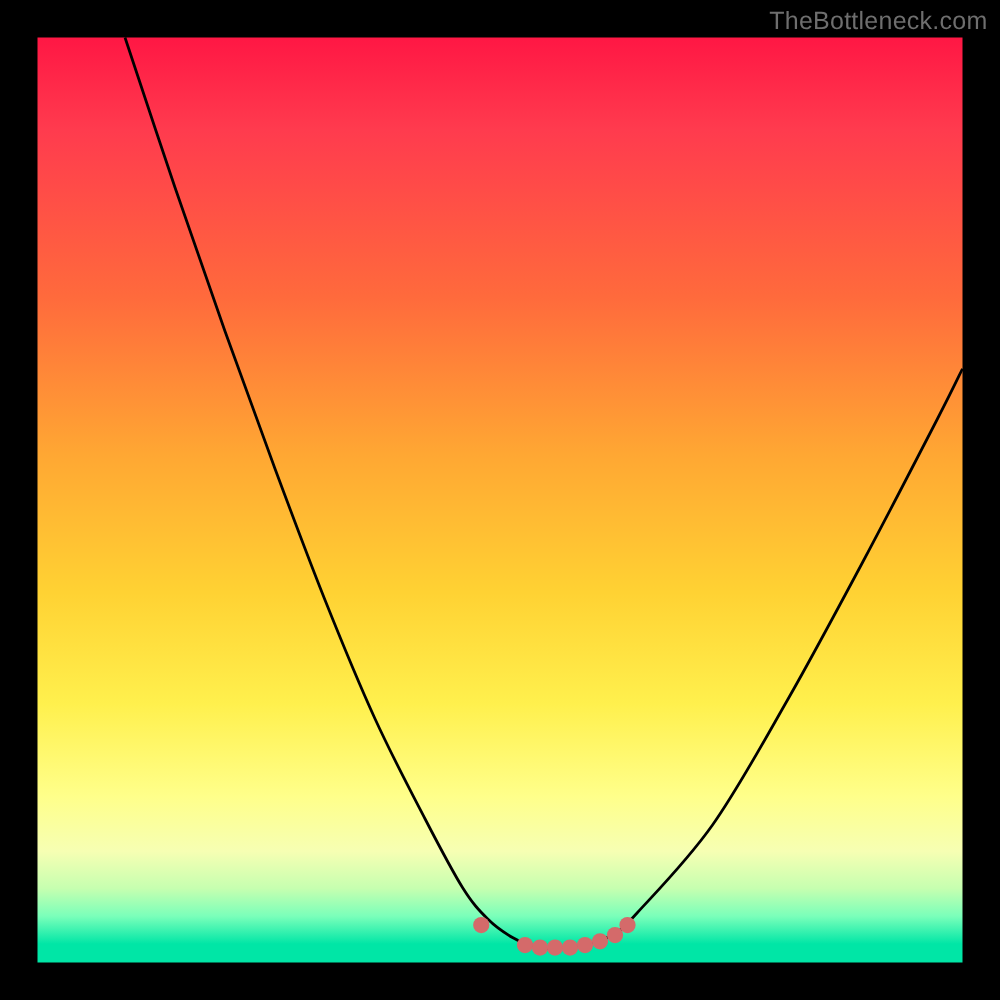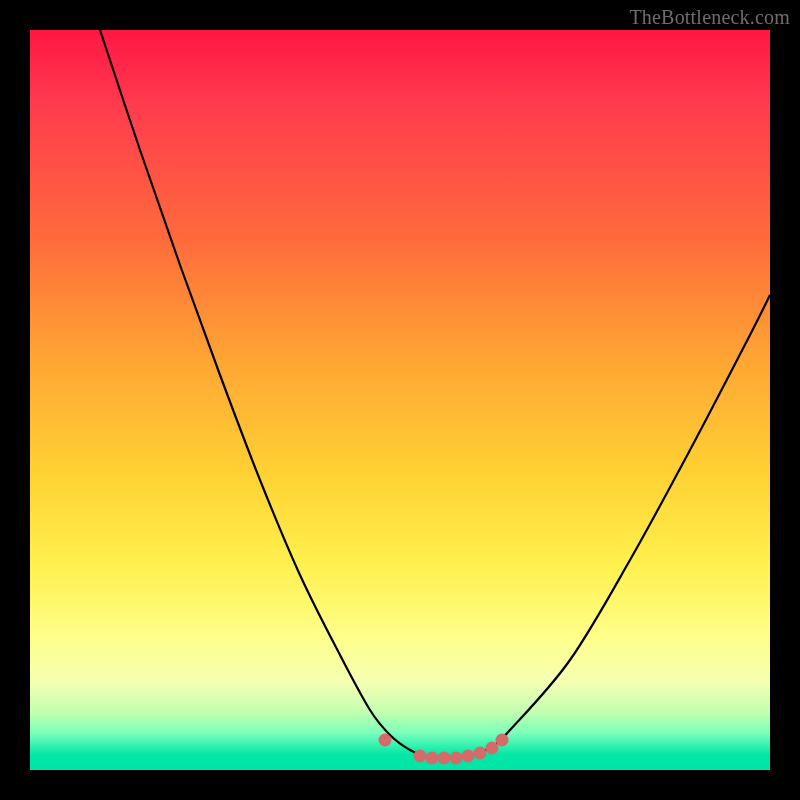--- a/index.html
+++ b/index.html
@@ -11,21 +11,20 @@
     overflow: hidden;
     font-family: Arial, Helvetica, sans-serif;
   }
   .frame {
     position: absolute;
     left: 0;
     top: 0;
     width: 800px;
     height: 652px;
     background: #000;
-    font-family: Liberation Serif, serif;
   }
   .plot {
     position: absolute;
     left: 30px;
     top: 30px;
     width: 740px;
     height: 740px;
     
     background: linear-gradient(to bottom,
       #ff1744 0%,

